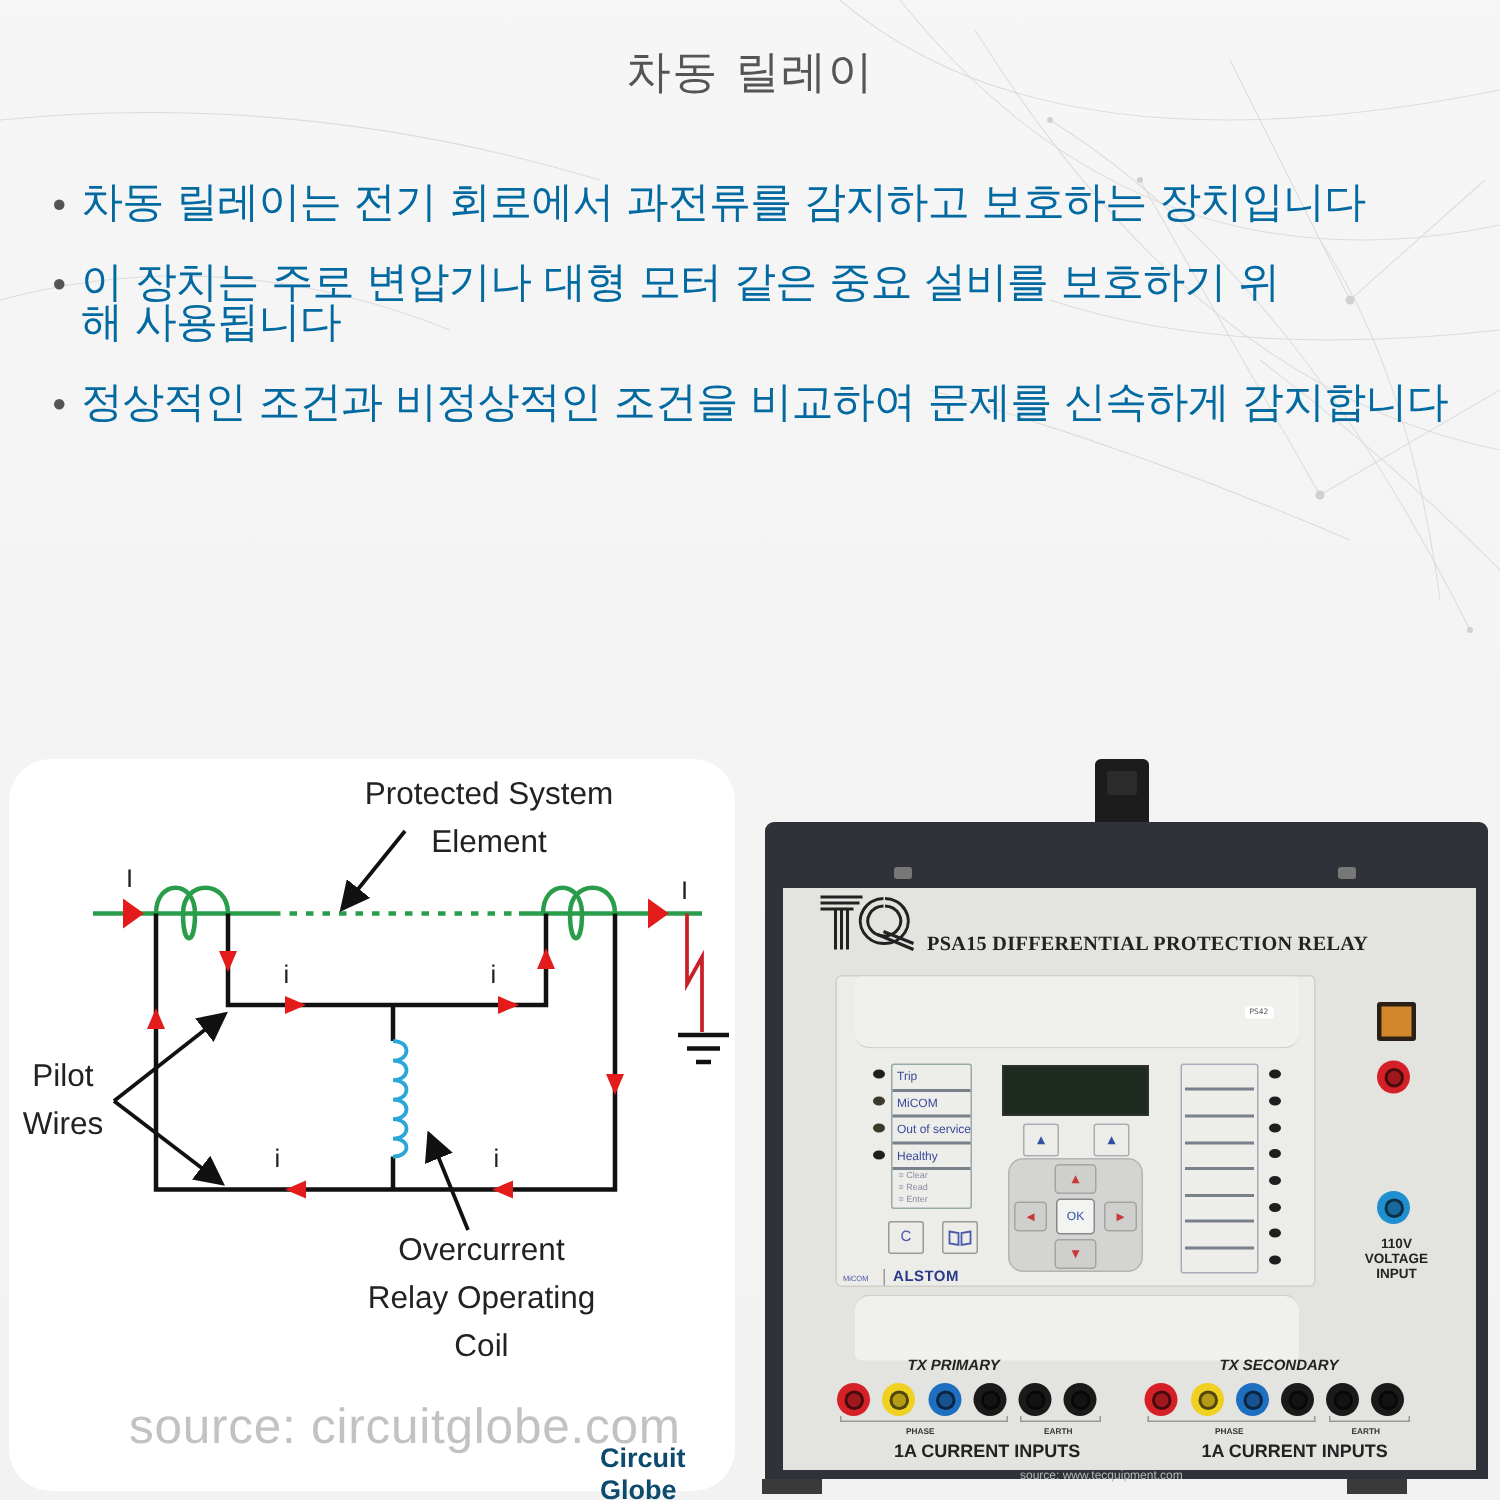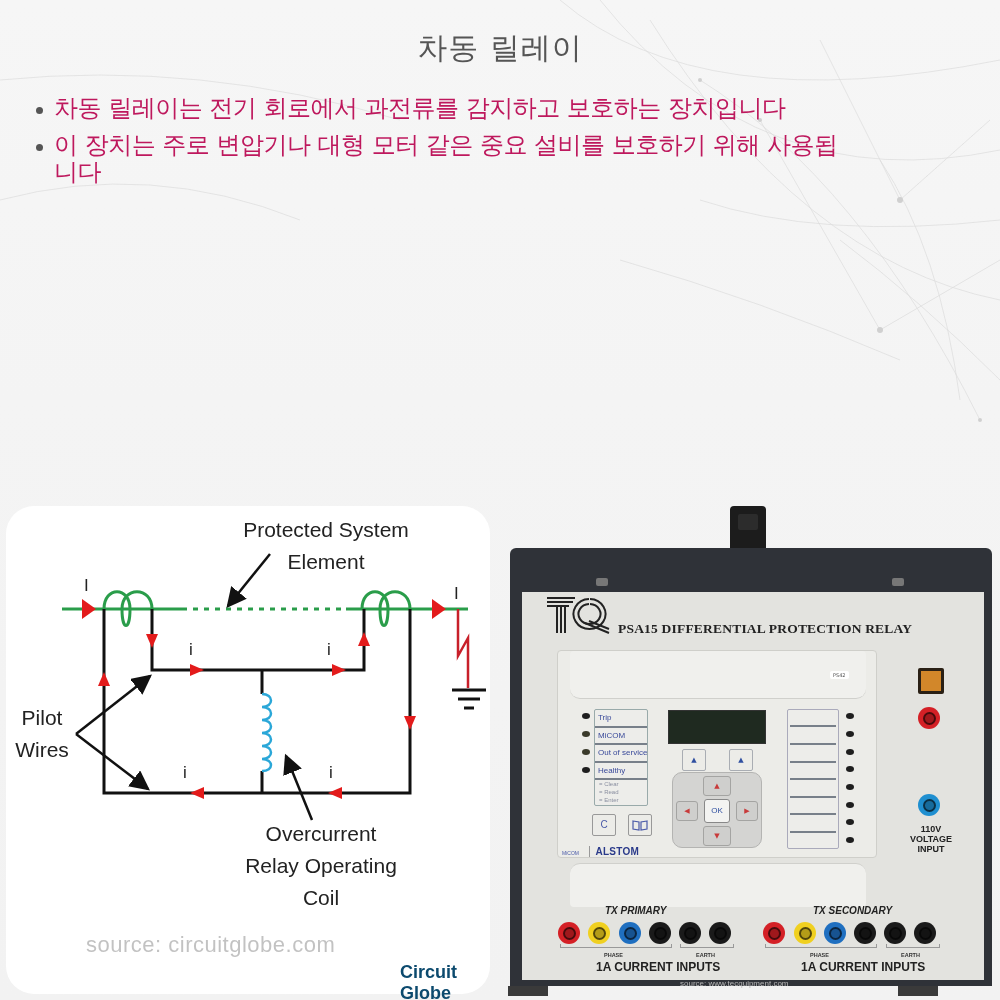--- a/index.html
+++ b/index.html
@@ -11,22 +11,22 @@
     color: #444;
   }
   .bg-net { position: absolute; inset: 0; width: 1000px; height: 1000px; pointer-events: none; }
   .title {
     position: absolute; left: 0; width: 1000px; top: 28px;
     text-align: center; font-size: 30px; color: #555; letter-spacing: 1px;
     font-weight: 300;
   }
   .bullets { position: absolute; left: 34px; top: 95px; width: 940px; list-style: none; }
   .bullets li {
-    position: relative; padding-left: 20px; font-size: 24px; line-height: 27px;
-    color: #be185d; margin-bottom: 10px; letter-spacing: -0.5px;
+    position: relative; padding-left: 20px; font-size: 28px; line-height: 27px;
+    color: #0369a1; margin-bottom: 10px; letter-spacing: -0.5px; margin-top: 26px;
   }
   .bullets li::before {
     content: ""; position: absolute; left: 2px; top: 12px; width: 7px; height: 7px;
     border-radius: 50%; background: #555;
   }
 
   
   .card-left {
     position: absolute; left: 6px; top: 506px; width: 484px; height: 488px;
     background: #ffffff; border-radius: 28px;
@@ -35,21 +35,21 @@
   .lbl { position: absolute; font-family: "Liberation Sans", sans-serif; color: #222; text-align: center; }
   .lbl-pse { left: 230px; top: 8px; width: 180px; font-size: 21px; line-height: 32px; }
   .lbl-pilot { left: 6px; top: 196px; width: 60px; font-size: 21px; line-height: 32px; }
   .lbl-coil { left: 230px; top: 312px; width: 170px; font-size: 21px; line-height: 32px; }
   .lbl-i { position: absolute; font-size: 17px; color: #222; font-family: "Liberation Sans", sans-serif; }
   .lbl-footer {
     position: absolute; left: 100px; top: 432px; font-size: 20px; color: #c0262d;
     font-family: "Liberation Sans", sans-serif; letter-spacing: -0.3px;
   }
   .lbl-source {
-    position: absolute; left: 80px; top: 426px; font-size: 22px; color: rgba(120,120,120,0.45);
+    position: absolute; left: 80px; top: 426px; font-size: 33px; color: rgba(120,120,120,0.45);
     font-family: "Liberation Sans", sans-serif; letter-spacing: 0.5px;
   }
   .lbl-brand {
     position: absolute; left: 394px; top: 456px; font-size: 18px; color: #0c4a6e;
     font-family: "Liberation Sans", sans-serif; font-weight: bold;
   }
 
   
   .relay { position: absolute; left: 500px; top: 500px; width: 500px; height: 500px; }
   .handle {
@@ -176,20 +176,21 @@
     <circle cx="980" cy="420" r="2"></circle>
       <circle cx="700" cy="80" r="2"></circle>
   </g>
 </svg>
 
 <h1 class="title">차동 릴레이</h1>
 
 <ul class="bullets">
   <li>차동 릴레이는 전기 회로에서 과전류를 감지하고 보호하는 장치입니다</li>
   <li style="width:820px">이 장치는 주로 변압기나 대형 모터 같은 중요 설비를 보호하기 위해 사용됩니다</li>
+  <li>정상적인 조건과 비정상적인 조건을 비교하여 문제를 신속하게 감지합니다</li>
 </ul>
 
 <div class="card-left">
   <svg width="484" height="488" viewBox="0 0 484 488">
     <defs>
       <marker id="arrowB" markerWidth="8" markerHeight="8" refX="7" refY="4" orient="auto">
         <path d="M0,0 L8,4 L0,8 z" fill="#111"></path>
       </marker>
     </defs>
 

